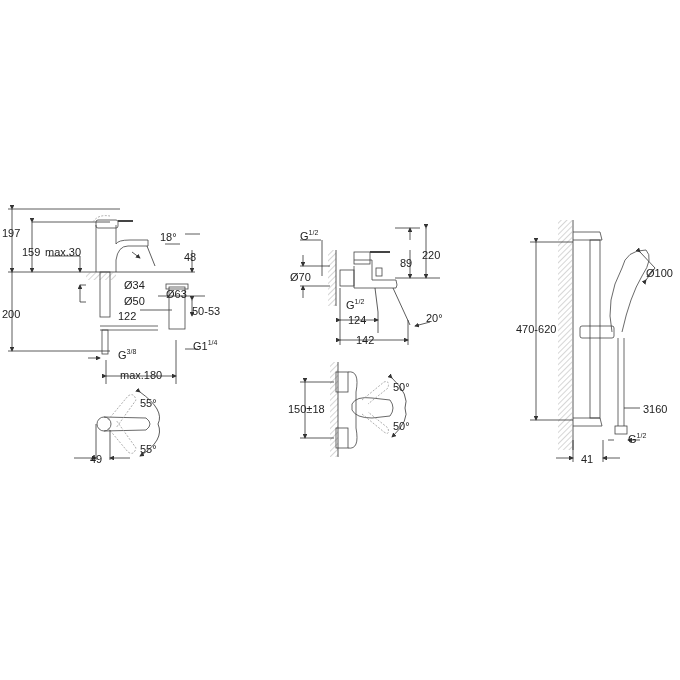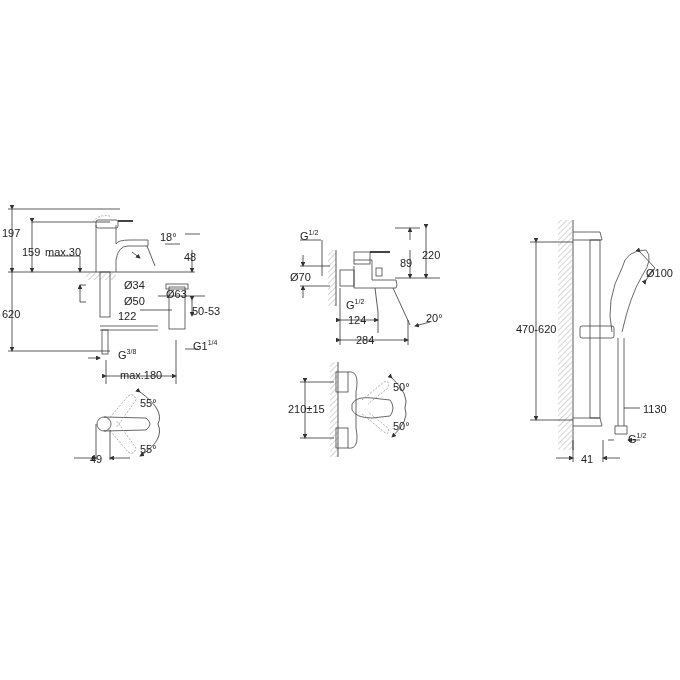--- a/index.html
+++ b/index.html
@@ -152,40 +152,40 @@
   </g>
 </svg>
 
 <div class="lbl" style="left:2px;top:228px">197</div>
 <div class="lbl" style="left:22px;top:247px">159</div>
 <div class="lbl" style="left:45px;top:247px">max.30</div>
 <div class="lbl" style="left:160px;top:232px">18°</div>
 <div class="lbl" style="left:184px;top:252px">48</div>
 <div class="lbl" style="left:124px;top:280px">Ø34</div>
 <div class="lbl" style="left:124px;top:296px">Ø50</div>
-<div class="lbl" style="left:2px;top:309px">620</div>
+<div class="lbl" style="left:2px;top:309px">200</div>
 <div class="lbl" style="left:118px;top:311px">122</div>
 <div class="lbl" style="left:166px;top:289px">Ø63</div>
 <div class="lbl" style="left:192px;top:306px">50-53</div>
 <div class="lbl" style="left:118px;top:348px"><span>G</span><sup>3/8</sup></div>
 <div class="lbl" style="left:193px;top:339px"><span>G1</span><sup>1/4</sup></div>
 <div class="lbl" style="left:120px;top:370px">max.180</div>
 <div class="lbl" style="left:140px;top:398px">55°</div>
 <div class="lbl" style="left:140px;top:444px">55°</div>
 <div class="lbl" style="left:90px;top:454px">49</div>
 
 <div class="lbl" style="left:300px;top:229px"><span>G</span><sup>1/2</sup></div>
 <div class="lbl" style="left:290px;top:272px">Ø70</div>
 <div class="lbl" style="left:422px;top:250px">220</div>
 <div class="lbl" style="left:400px;top:258px">89</div>
 <div class="lbl" style="left:346px;top:298px"><span>G</span><sup>1/2</sup></div>
 <div class="lbl" style="left:348px;top:315px">124</div>
-<div class="lbl" style="left:356px;top:335px">284</div>
+<div class="lbl" style="left:356px;top:335px">142</div>
 <div class="lbl" style="left:426px;top:313px">20°</div>
-<div class="lbl" style="left:288px;top:404px">210±15</div>
+<div class="lbl" style="left:288px;top:404px">150±18</div>
 <div class="lbl" style="left:393px;top:382px">50°</div>
 <div class="lbl" style="left:393px;top:421px">50°</div>
 
 <div class="lbl" style="left:516px;top:324px">470-620</div>
 <div class="lbl" style="left:646px;top:268px">Ø100</div>
-<div class="lbl" style="left:643px;top:404px">1130</div>
+<div class="lbl" style="left:643px;top:404px">3160</div>
 <div class="lbl" style="left:628px;top:432px"><span>G</span><sup>1/2</sup></div>
 <div class="lbl" style="left:581px;top:454px">41</div>
 
 </body></html>

